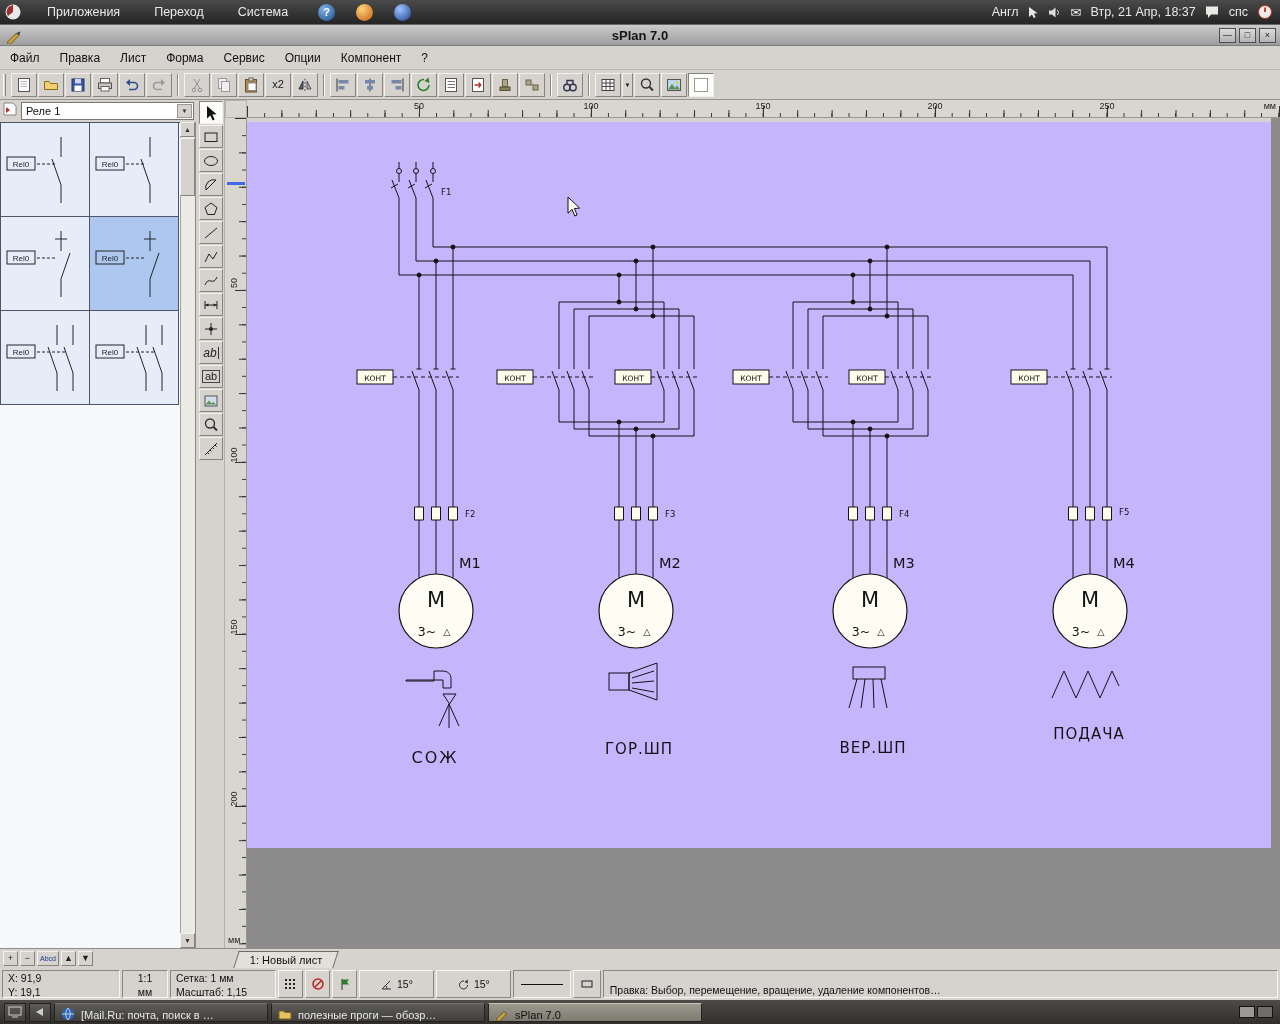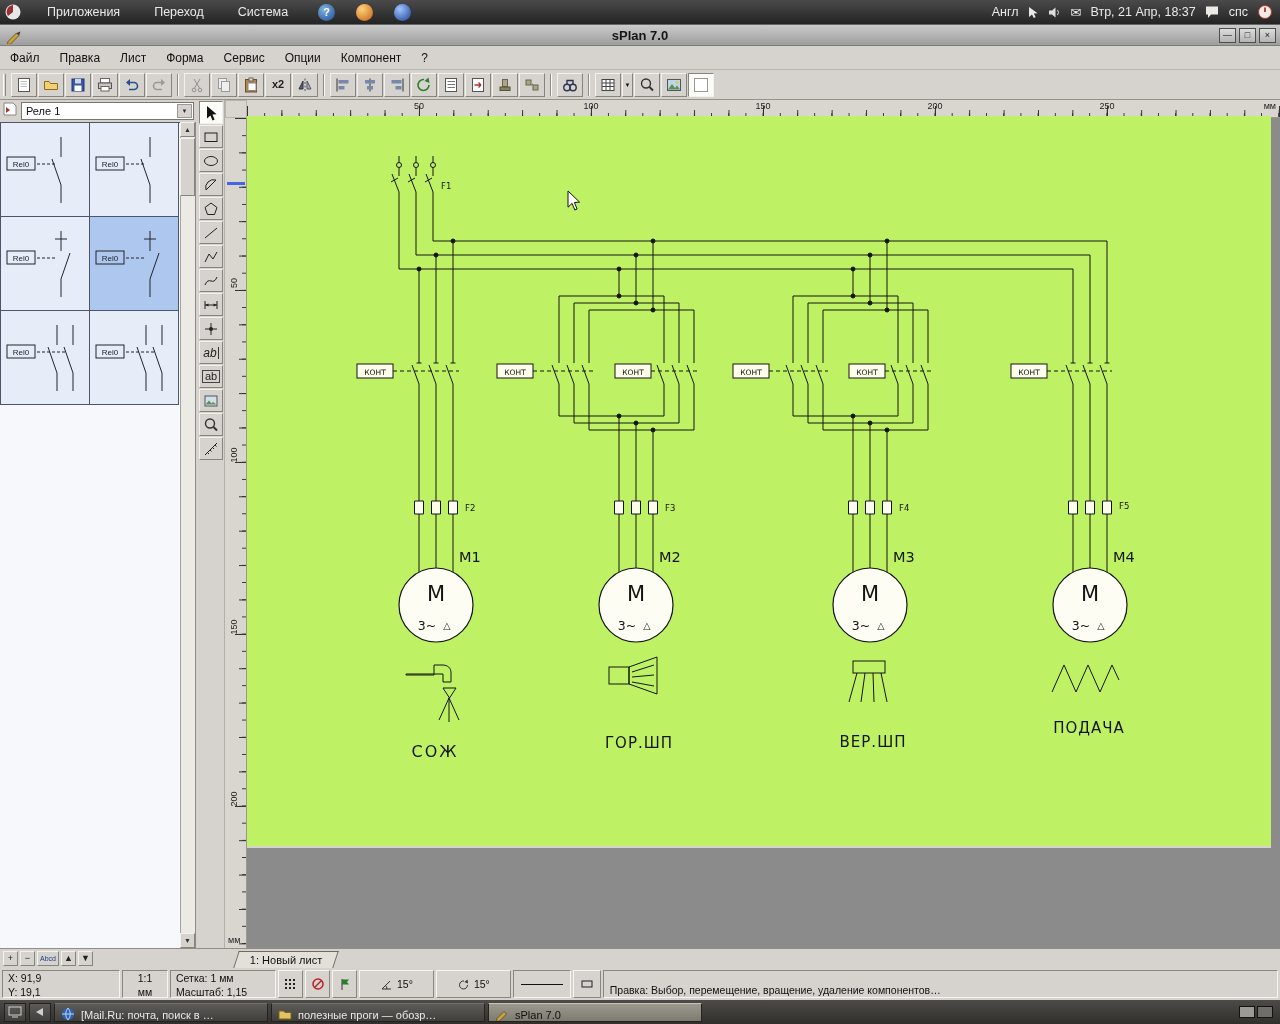--- a/index.html
+++ b/index.html
@@ -35,21 +35,21 @@
   .mitem{padding:3px 10px;cursor:default}
 
   .toolbar{position:absolute;left:0;top:70px;width:1280px;height:30px;background:#d6d3ce;
     border-bottom:1px solid #96938d;display:flex;align-items:center;gap:1px;padding-left:3px}
   .grip{width:3px;height:22px;border-left:1px solid #fbfaf7;border-right:1px solid #8d8a84;margin-right:4px}
   .tbtn{width:26px;height:24px;display:flex;align-items:center;justify-content:center;background:#d6d3ce;
     border:1px solid;border-color:#f2f1ed #87837d #87837d #f2f1ed}
   .tbtn.pressed{border-color:#87837d #f2f1ed #f2f1ed #87837d;background:#fbfbf8}
   .tbtn svg{display:block}
   .tsep{width:2px;height:22px;border-left:1px solid #8d8a84;border-right:1px solid #fbfaf7;margin:0 4px}
-  .tglyph{font-size:11px;font-weight:bold;color:#222;line-height:1}
+  .tglyph{font-size:11px;font-weight:normal;color:#222;line-height:1}
   .tglyph.ab{font-weight:normal;font-style:italic;font-size:12px;border-right:1px solid #333;padding-right:1px}
   .tglyph.abbox{font-weight:normal;font-size:11px;border:1px solid #444;padding:0 2px}
   .mini-drop{width:11px;height:24px;display:flex;align-items:center;justify-content:center;font-size:6px;
     border:1px solid;border-color:#f2f1ed #87837d #87837d #f2f1ed;background:#d6d3ce}
 
   
   .sidebar{position:absolute;left:0;top:100px;width:196px;bottom:76px;background:#f6f8fc;border-right:1px solid #8a8a8a}
   .combo-row{position:absolute;left:0;top:0;width:196px;height:22px;background:#d6d3ce;
     display:flex;align-items:center;gap:3px;padding:0 2px}
   .combo{flex:1;height:18px;background:#fff;border:1px solid #7a766f;display:flex;align-items:center;
@@ -90,21 +90,21 @@
       linear-gradient(#333 0,#333 1px,transparent 1px);
     background-size:11px 172px,7px 34.4px,4px 17.2px;background-repeat:repeat-y;
     background-position:100% 0,100% 0,100% 0}
   .h-num{position:absolute;top:1px;width:26px;text-align:center;font-size:9px;color:#222}
   .v-num{position:absolute;left:-2px;width:22px;text-align:center;font-size:9px;color:#222;transform:rotate(-90deg)}
   .runit-h{position:absolute;right:4px;top:1px;font-size:9px;color:#222}
   .runit-v{position:absolute;left:3px;bottom:3px;font-size:9px;color:#222}
   .v-marker{position:absolute;left:2px;top:64px;width:18px;height:3px;background:#4466e8}
 
   
-  .canvas{position:absolute;left:247px;top:116px;width:1024px;height:730px;background:#bef264;overflow:hidden}
+  .canvas{position:absolute;left:247px;top:122px;width:1024px;height:730px;background:#c4b5fd;overflow:hidden}
   .canvas-right{position:absolute;left:1271px;top:118px;width:9px;height:730px;background:#8b8b8b}
   .canvas-below{position:absolute;left:247px;top:848px;width:1033px;height:100px;background:#8b8b8b}
 
   
   .tabrow{position:absolute;left:0;top:948px;width:1280px;height:20px;background:#d6d3ce;
     border-top:1px solid #918e88;display:flex;align-items:flex-end}
   .lib-footer{width:196px;display:flex;gap:2px;padding:0 0 2px 3px;align-items:center}
   .fbtn{min-width:15px;height:15px;font-size:9px;display:flex;align-items:center;justify-content:center;
     border:1px solid;border-color:#f2f1ed #87837d #87837d #f2f1ed;background:#d6d3ce;color:#222;line-height:1}
   .fbtn.abcd{font-size:7px;padding:0 2px;color:#1c3b88}

